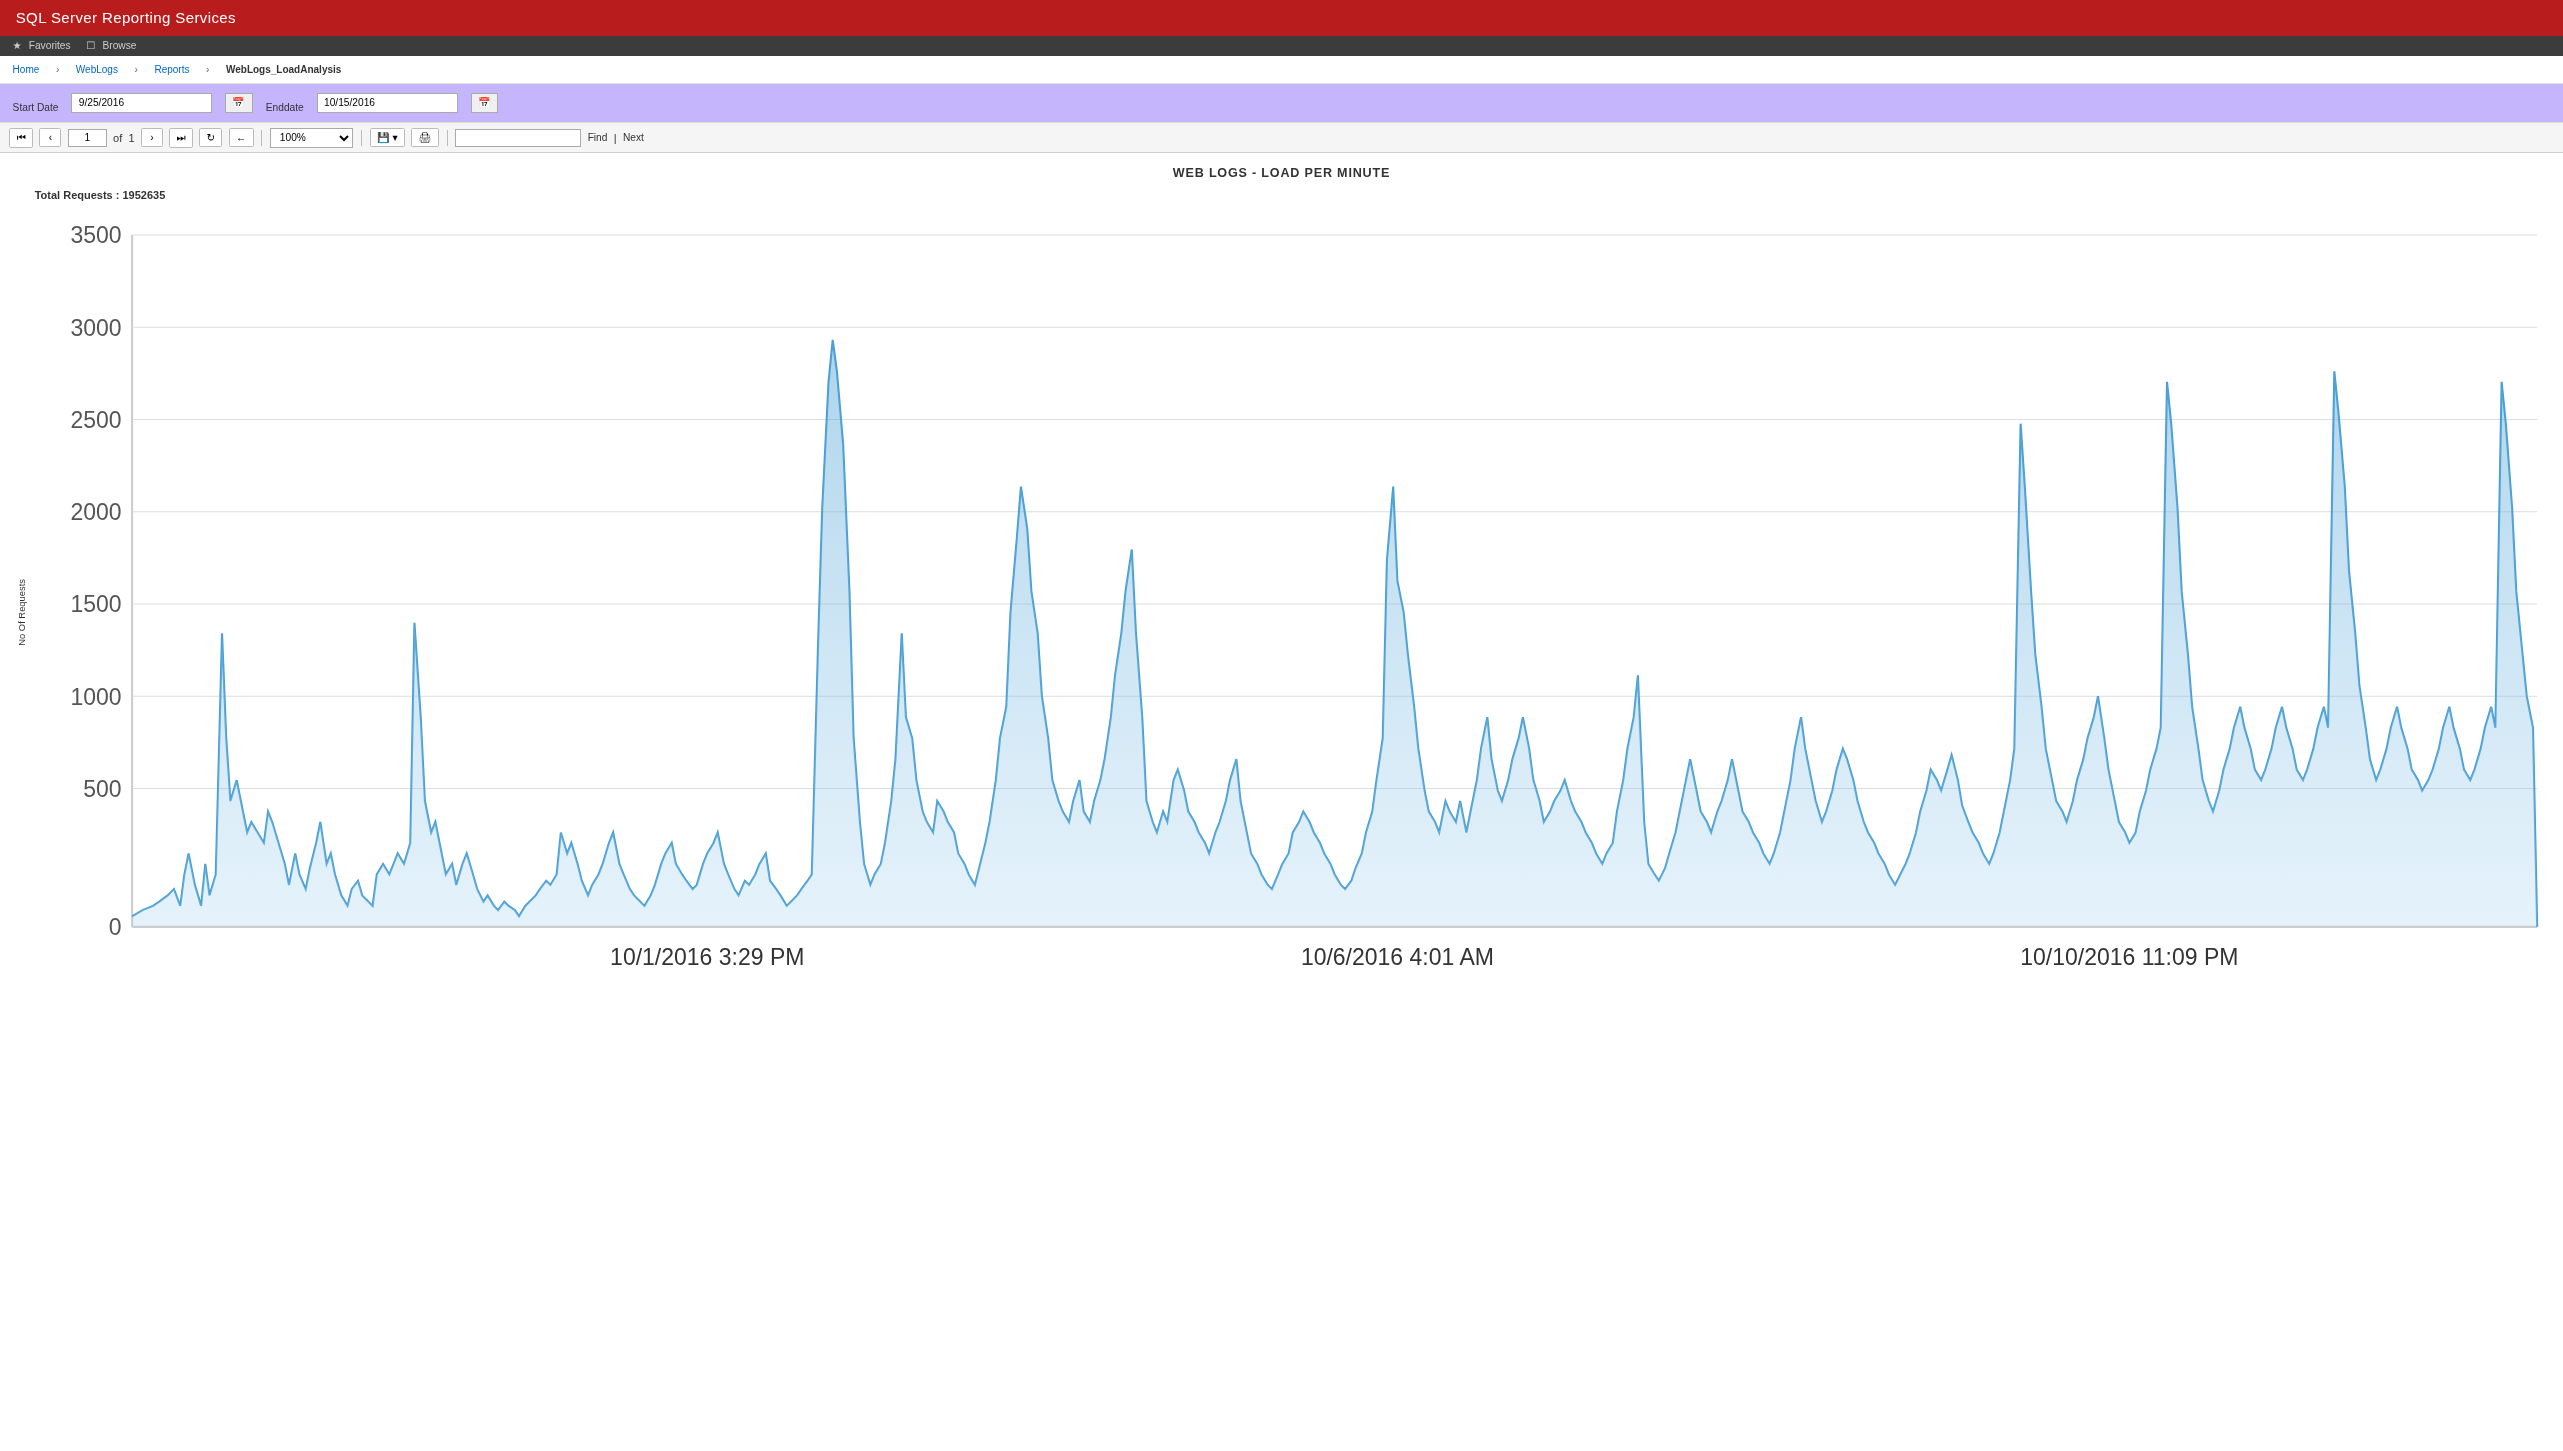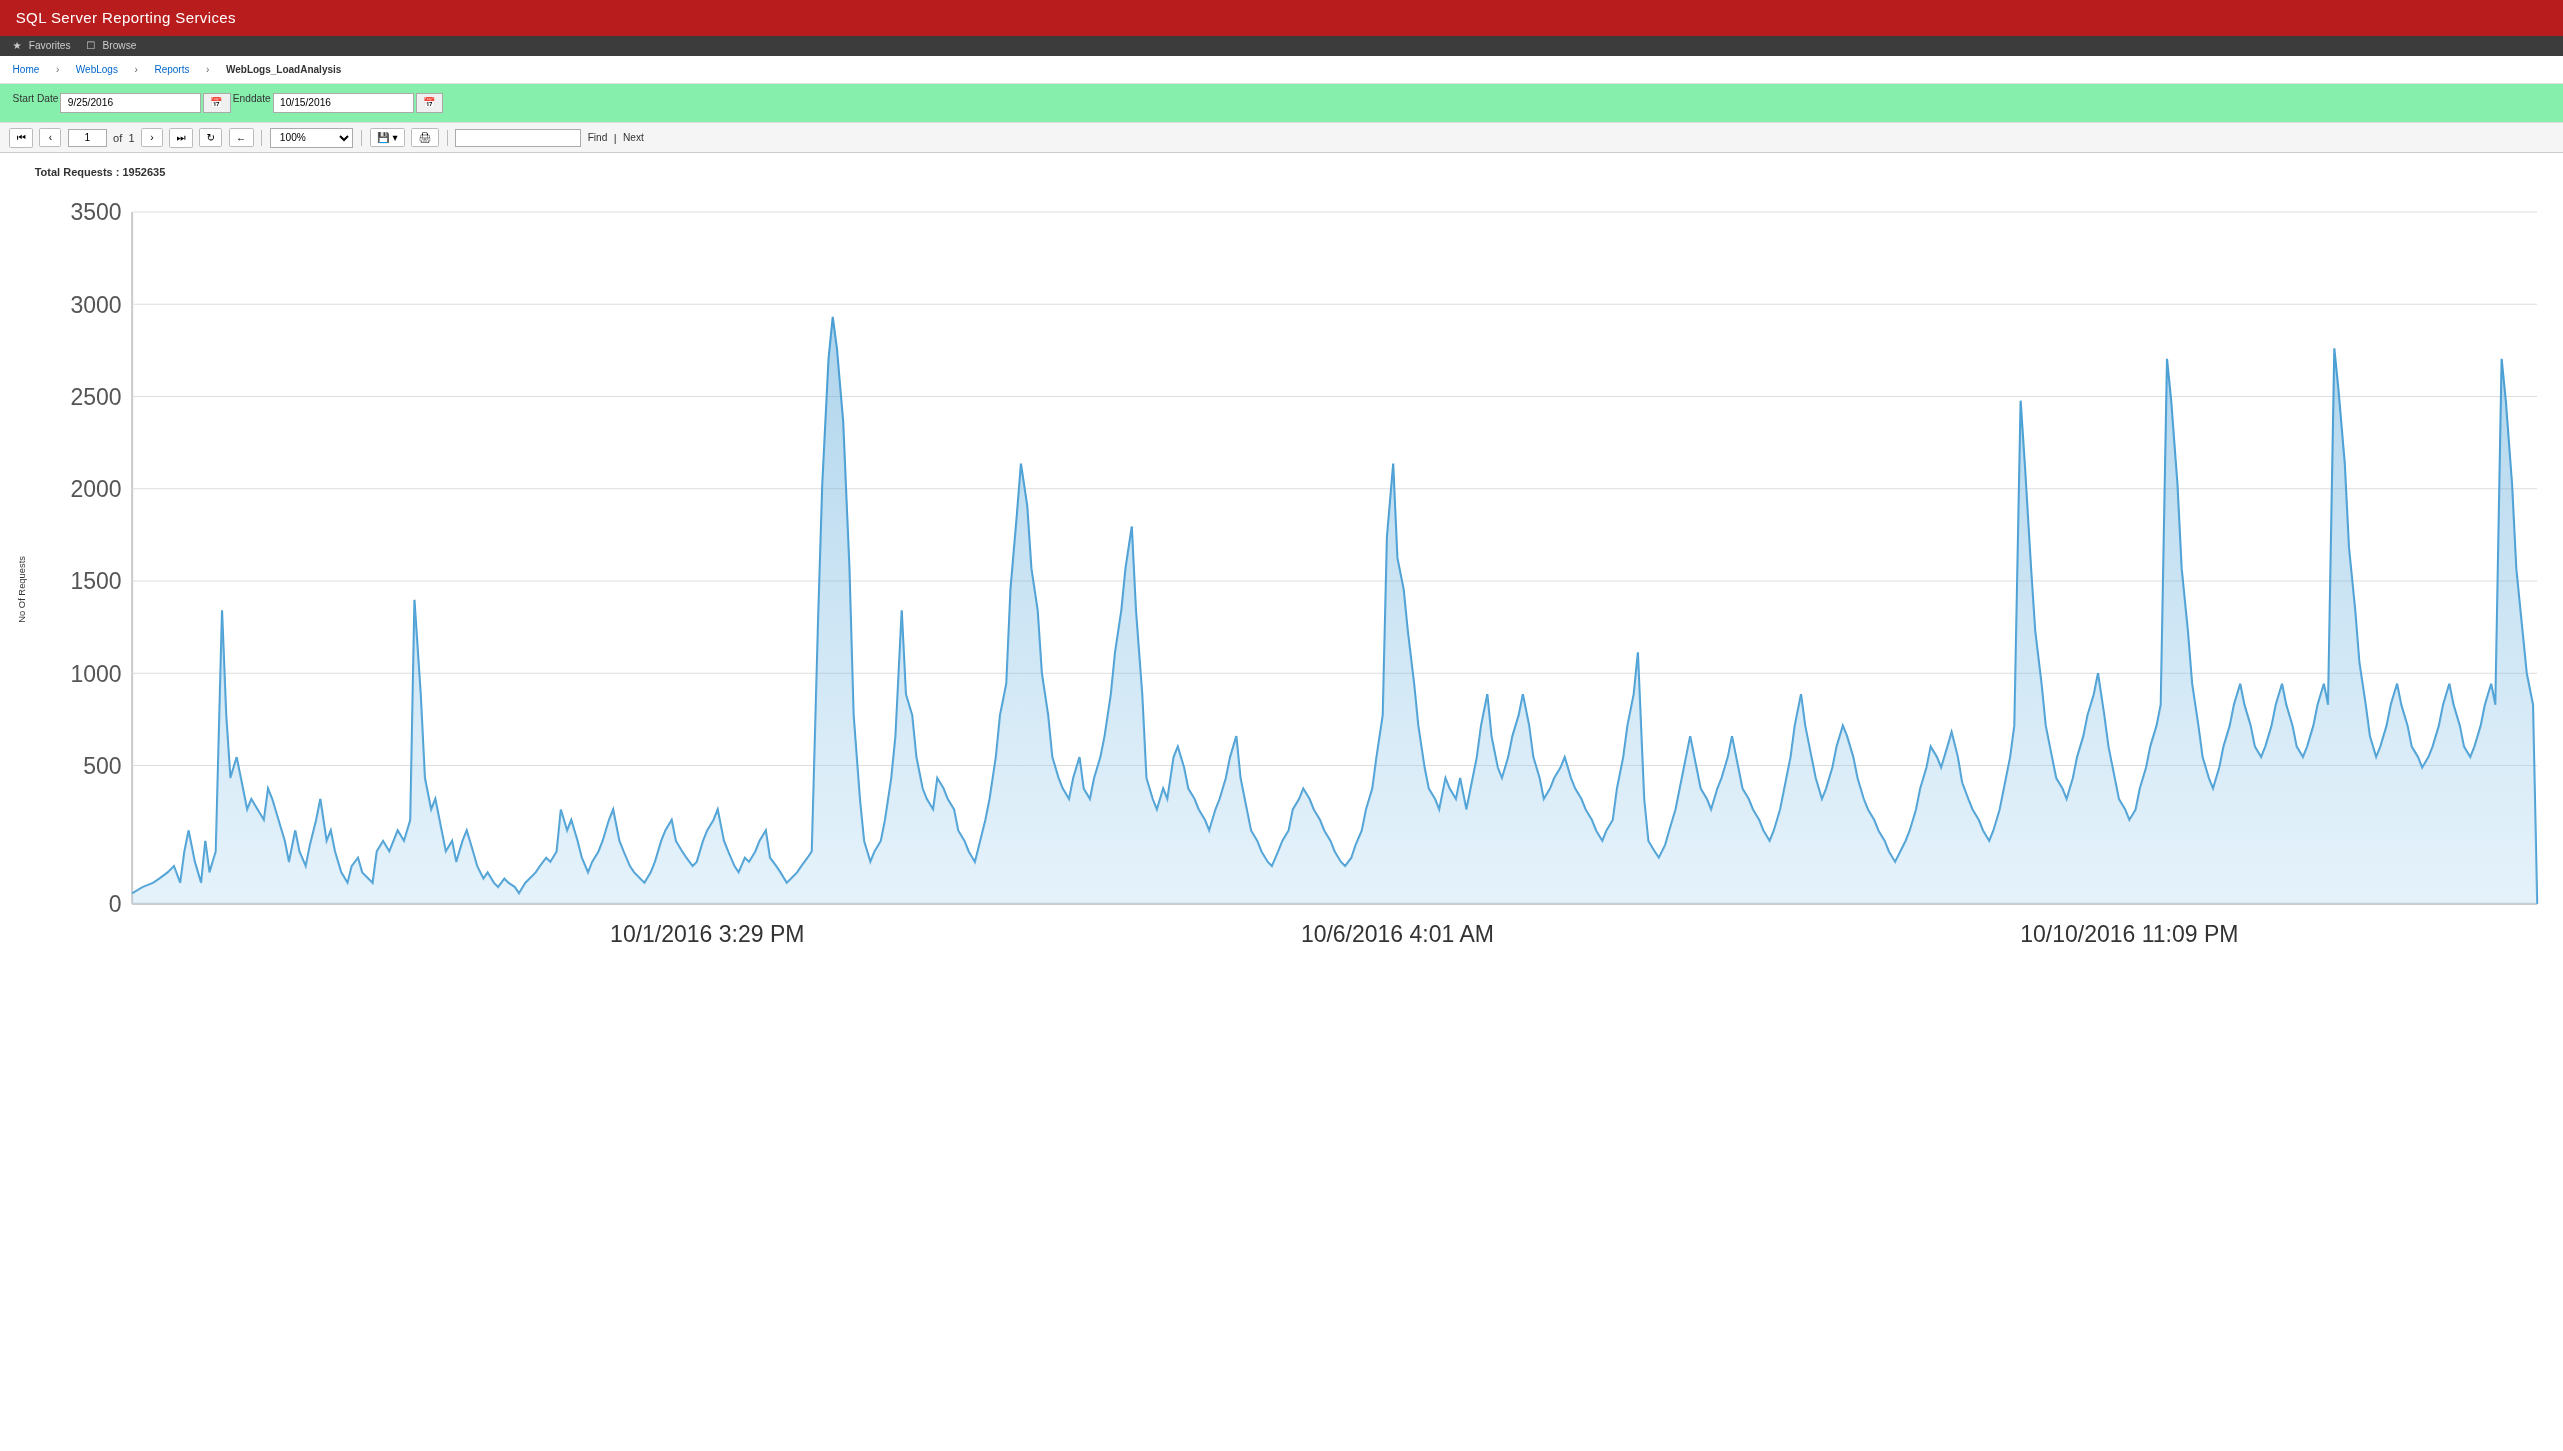--- a/index.html
+++ b/index.html
@@ -42,24 +42,24 @@
       border-bottom: 0.8px solid #e0e0e0;
     }
     .breadcrumb a { color: #0066cc; text-decoration: none; }
     .breadcrumb .separator { color: #666; margin: 0 1.6px; }
     .breadcrumb .current { font-weight: bold; color: #333; }
 
     
     .params-bar {
       padding: 9.4px 12.6px;
       display: flex;
-      align-items: flex-start;
-      gap: 2px;
+      align-items: flex-end;
+      gap: 13px;
       border-bottom: 0.8px solid #ddd;
-      background: #86efac;
+      background: #c4b5fd;
     }
     .param-label { font-size: 10.2px; color: #333; }
     .param-input {
       border: 0.8px solid #aaa;
       padding: 3.1px 6.3px;
       font-size: 10.2px;
       width: 141px;
       background: #fff;
     }
     .param-btn {
@@ -230,20 +230,21 @@
   <button class="toolbar-btn">💾 ▾</button>
   <button class="toolbar-btn">🖨</button>
   <div class="toolbar-separator"></div>
   <input class="toolbar-search" type="text" placeholder="" style="">
   <button class="toolbar-find-btn">Find</button>
   <span> | </span>
   <button class="toolbar-find-btn">Next</button>
 </div>
 
 <div class="report-content">
+  <div class="report-title">WEB LOGS - LOAD PER MINUTE</div>
   <div class="total-requests">Total Requests : 1952635</div>
 
   <div class="chart-wrapper">
     <div class="y-axis-label">No Of Requests</div>
     <div class="chart-inner">
       <svg class="chart-svg" viewBox="0 0 1200 380" preserveAspectRatio="none" xmlns="http://www.w3.org/2000/svg" style="font-size:14px">
 
         <line x1="45" y1="10" x2="45" y2="340" stroke="#ccc" stroke-width="1"></line>
         <line x1="45" y1="340" x2="1195" y2="340" stroke="#ccc" stroke-width="1"></line>
 

